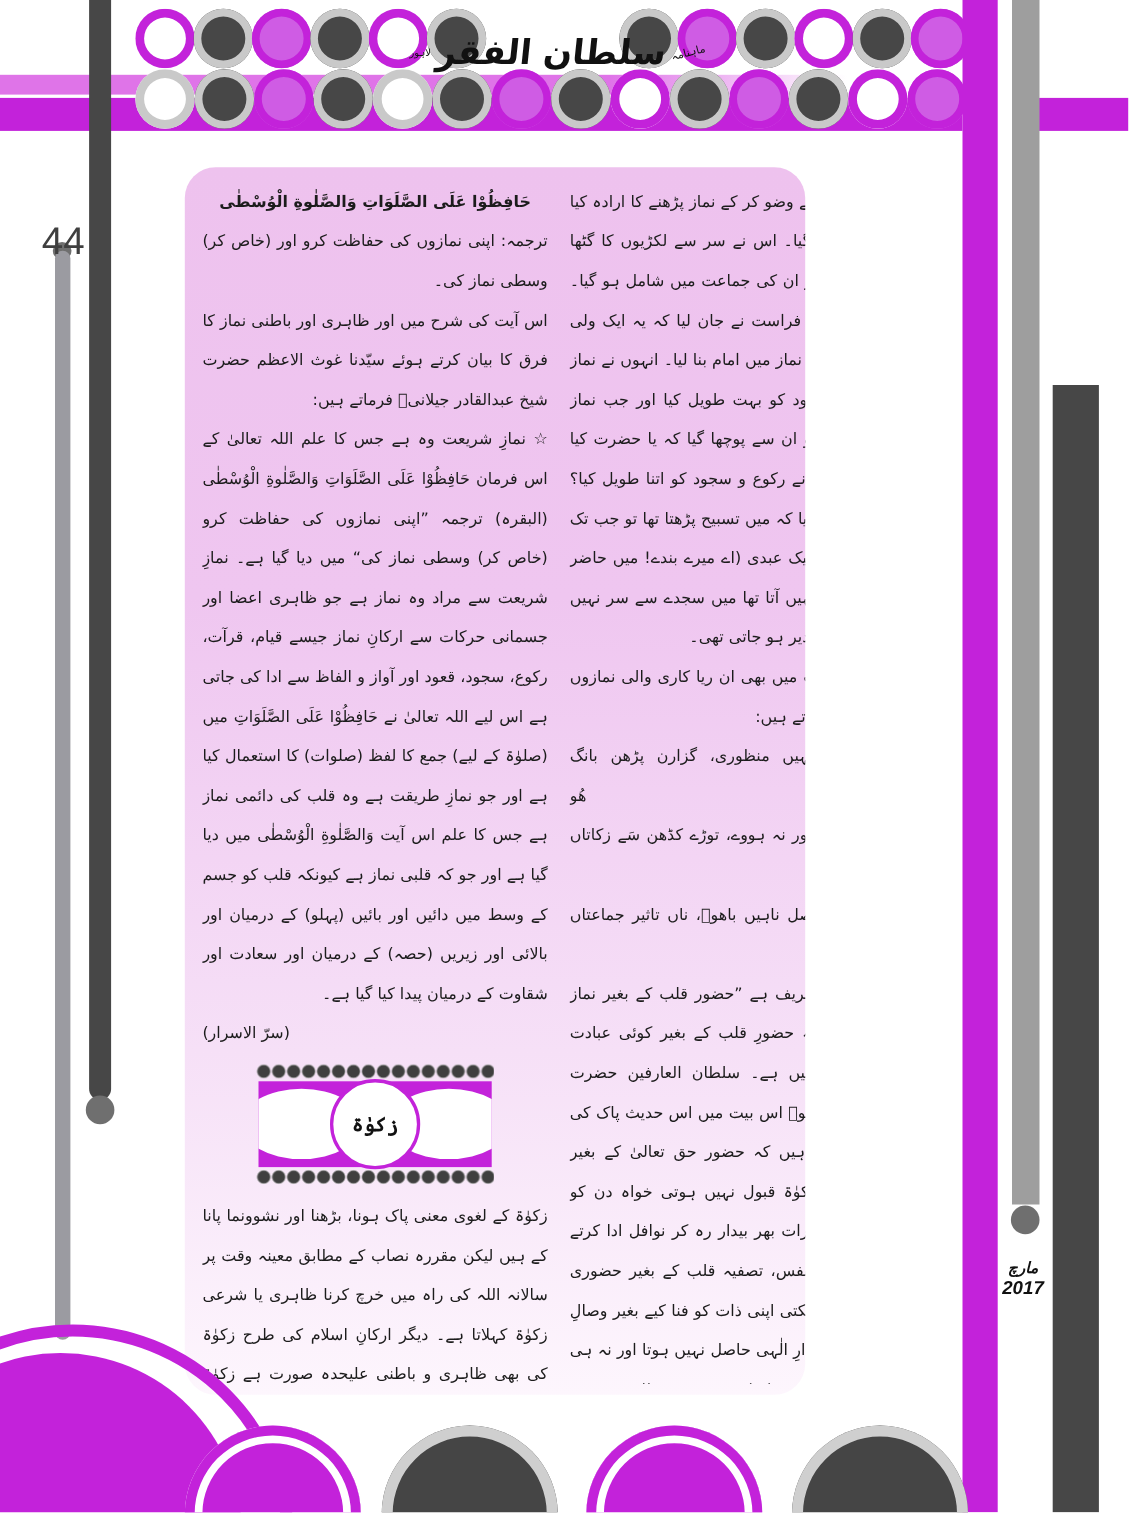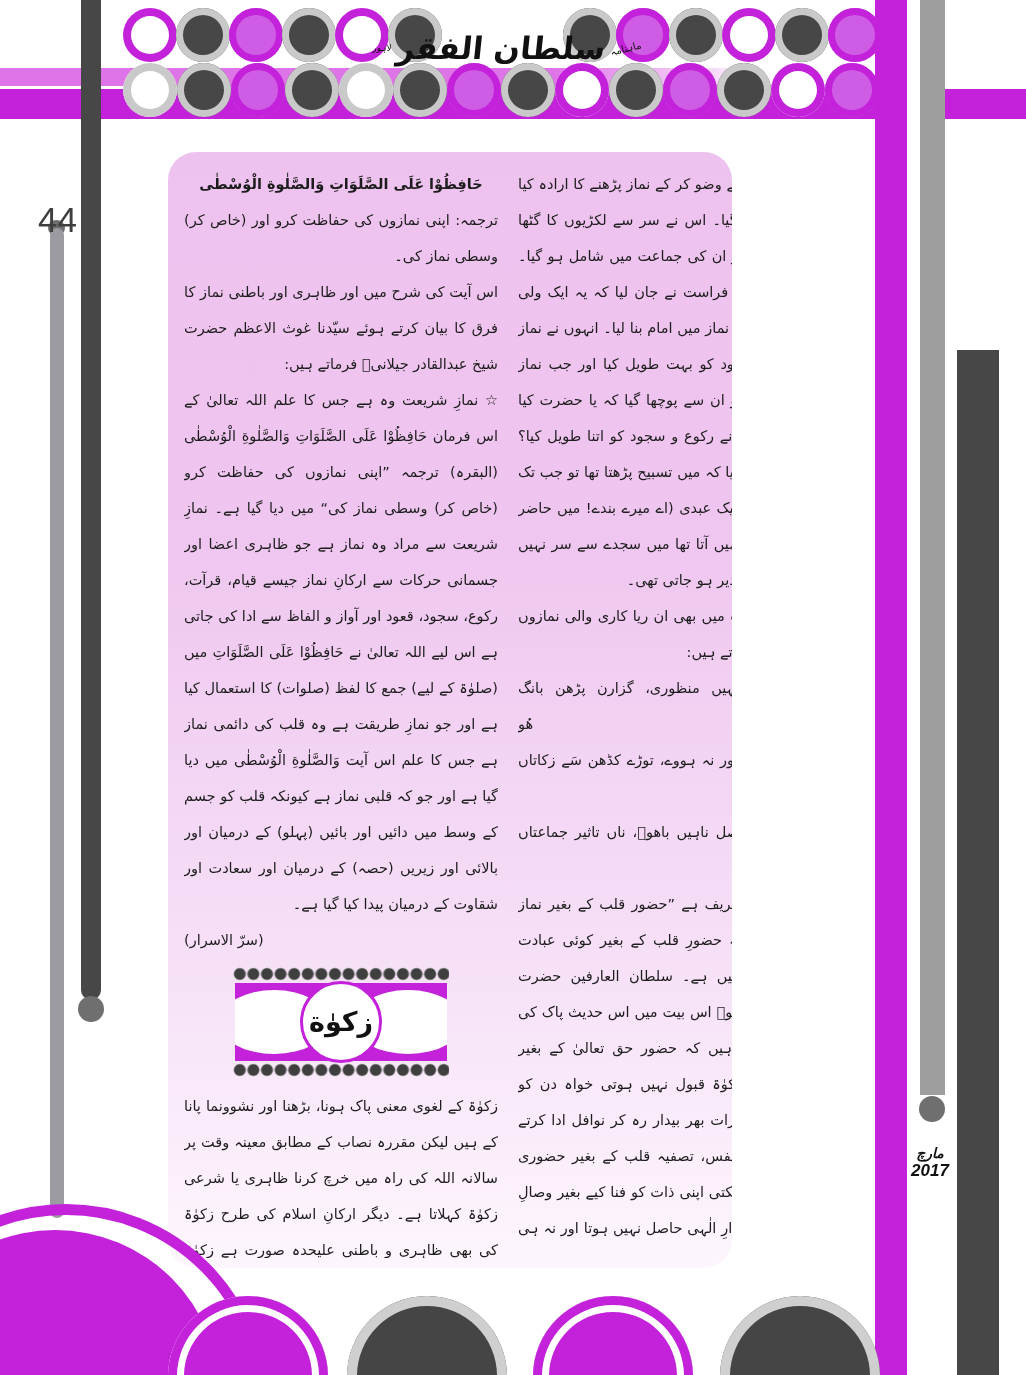--- a/index.html
+++ b/index.html
@@ -64,21 +64,21 @@
       background-image:radial-gradient(circle at 6.8px 8px,#3f3f3f 5.2px,#9f9f9f 5.9px,rgba(0,0,0,0) 6.7px);
       background-size:13.6px 16px;background-repeat:repeat-x;}
   .zdots.top{top:0;}
   .zdots.bottom{bottom:0;}
   .zband{position:absolute;left:2px;right:2px;top:17px;bottom:17px;background:#c322da;overflow:hidden;}
   .lens{position:absolute;top:7px;width:110px;height:64px;background:#fff;border-radius:50%;}
   .lens.l{left:-16px;}
   .lens.r{right:-16px;}
   .zcircle{position:absolute;left:50%;top:50%;transform:translate(-50%,-50%);width:76px;height:76px;
       border-radius:50%;background:#fff;border:3px solid #c322da;display:flex;align-items:center;
-      justify-content:center;font-size:27px;font-weight:bold;color:#111;z-index:2;}
+      justify-content:center;font-size:18px;font-weight:bold;color:#111;z-index:2;font-family:Liberation Serif, serif;}
 
   
   .corner-ring{position:absolute;left:-136px;top:1204px;width:382px;height:382px;border-radius:50%;
       border:11px solid #c322da;background:transparent;}
   .corner-circle{position:absolute;left:-110px;top:1230px;width:330px;height:330px;border-radius:50%;background:#c322da;}
   .bc{position:absolute;top:1296px;width:160px;height:160px;border-radius:50%;}
   .bc.mag{background:#c322da;box-shadow:inset 0 0 0 9px #c322da,inset 0 0 0 16px #ffffff;}
   .bc.dark{background:#454545;box-shadow:inset 0 0 0 10px #cfcfcf;}
 </style>
 </head>

